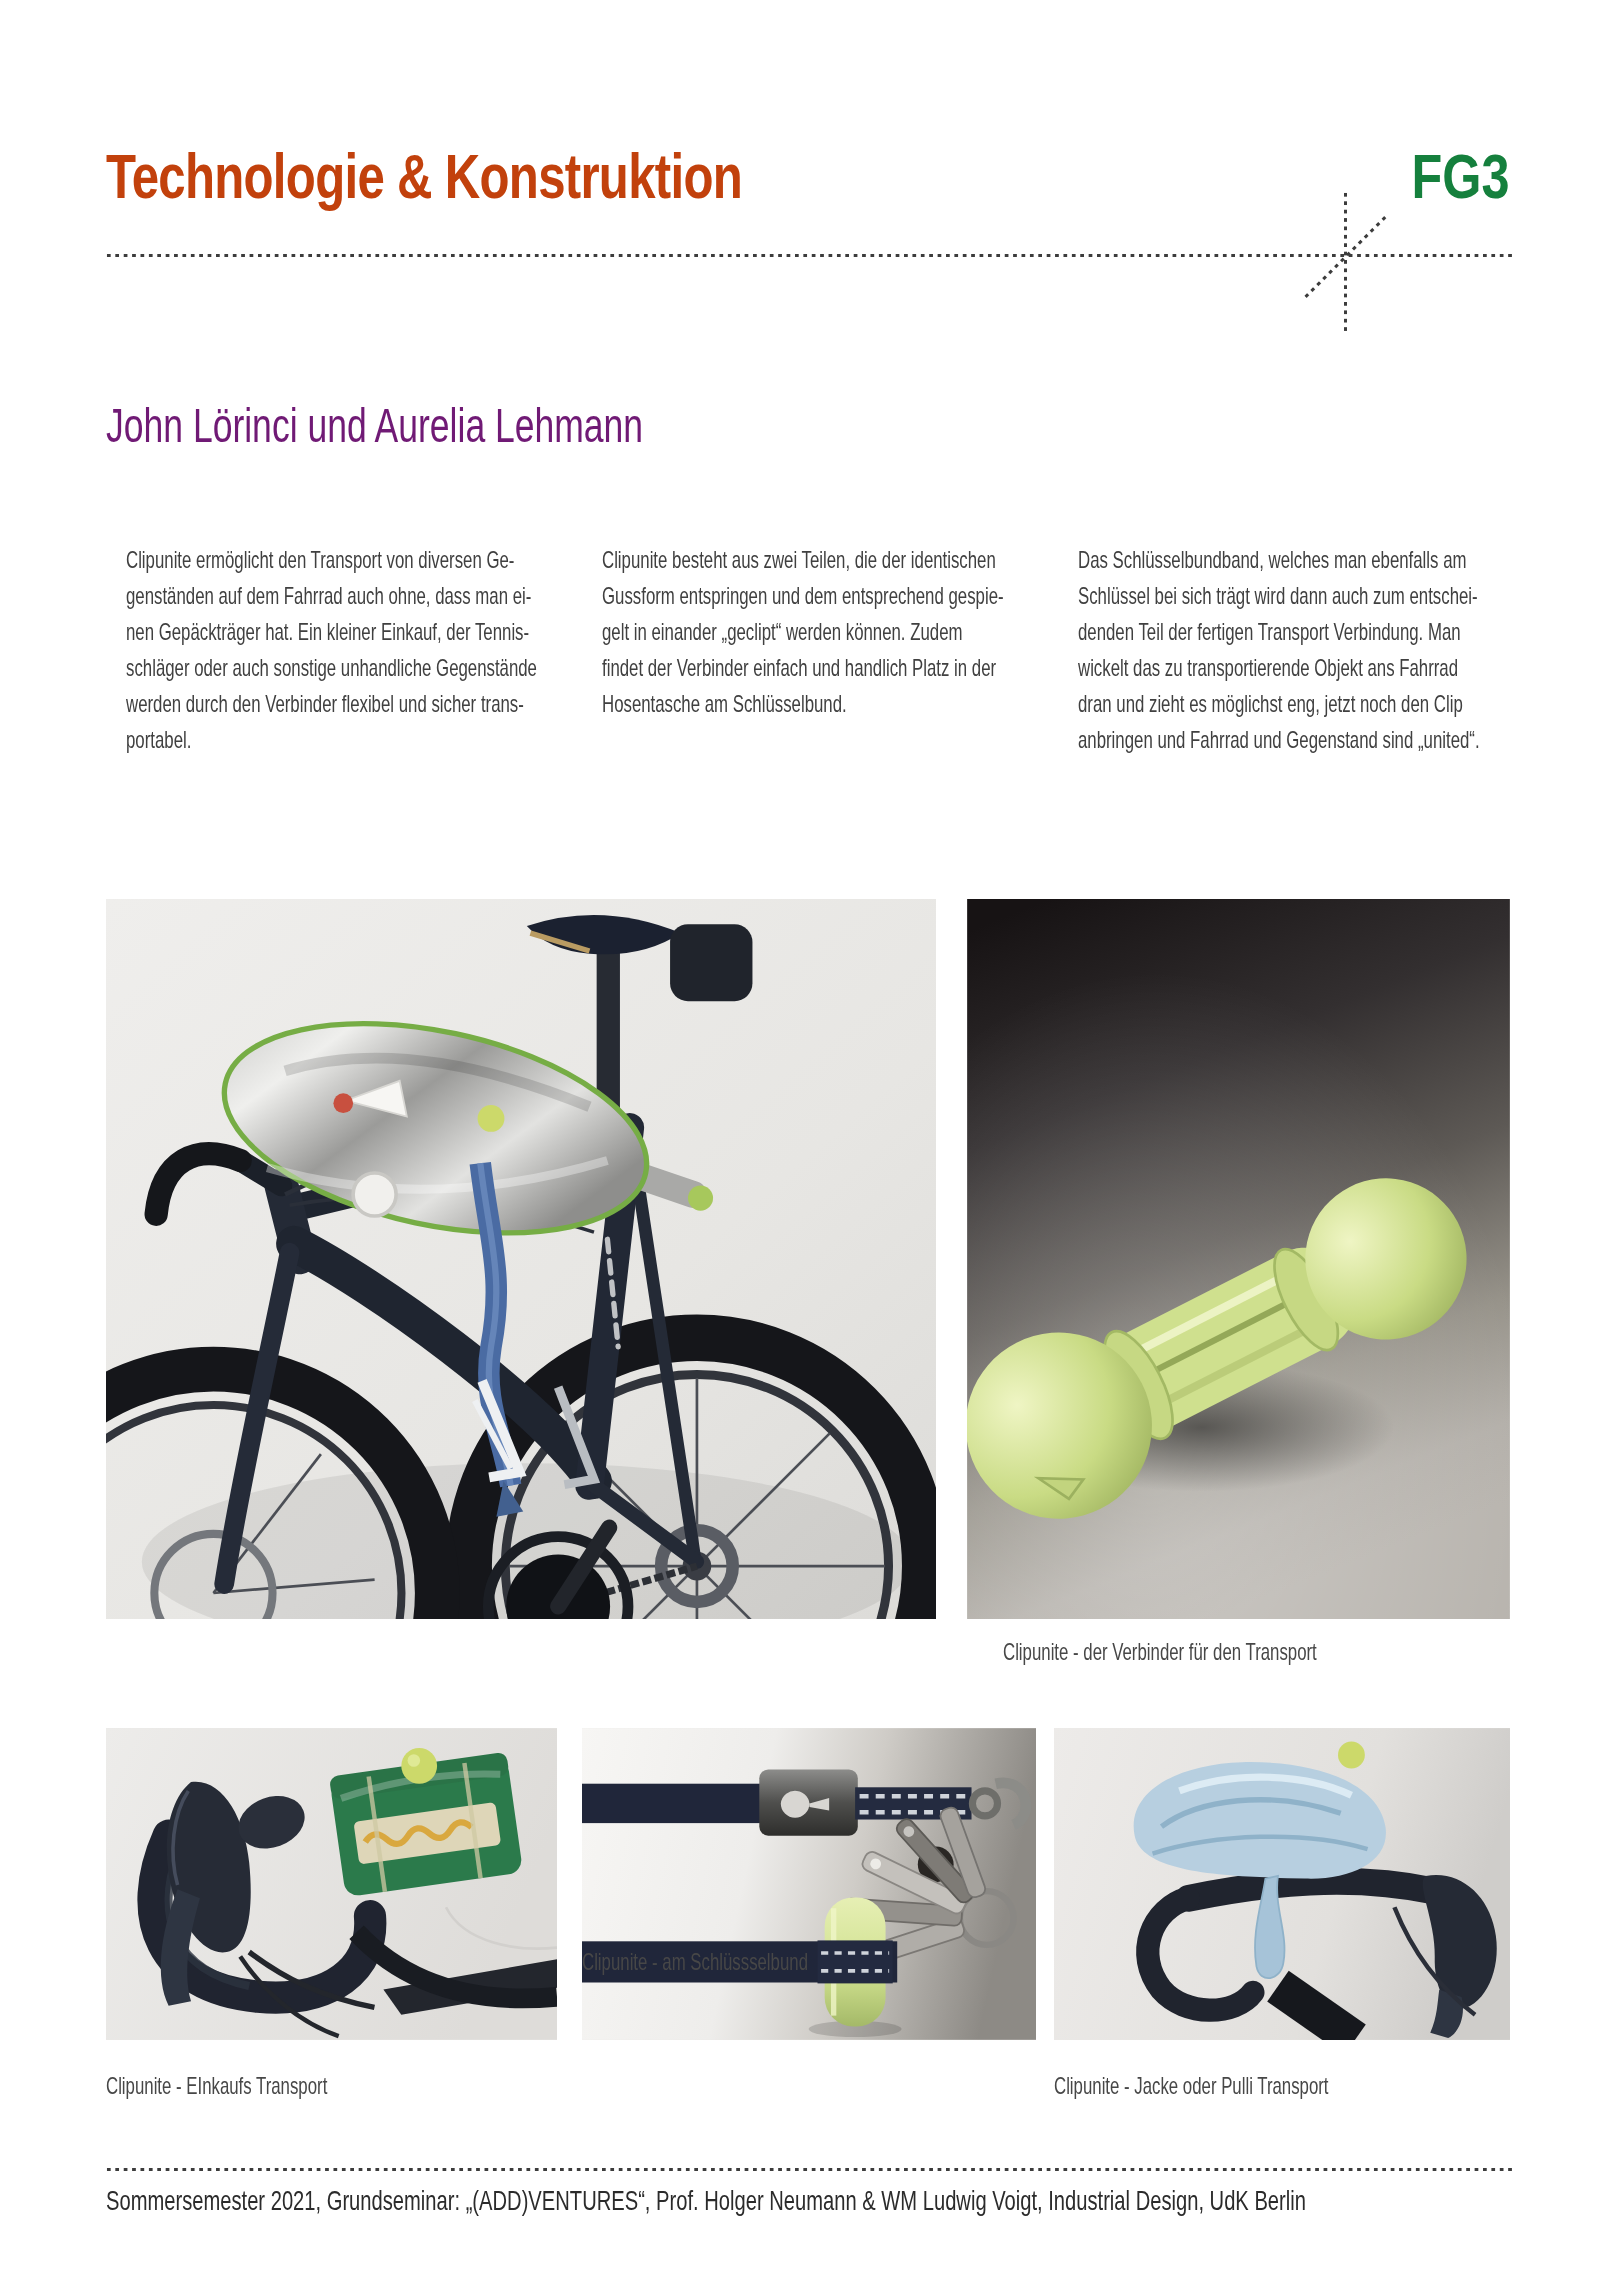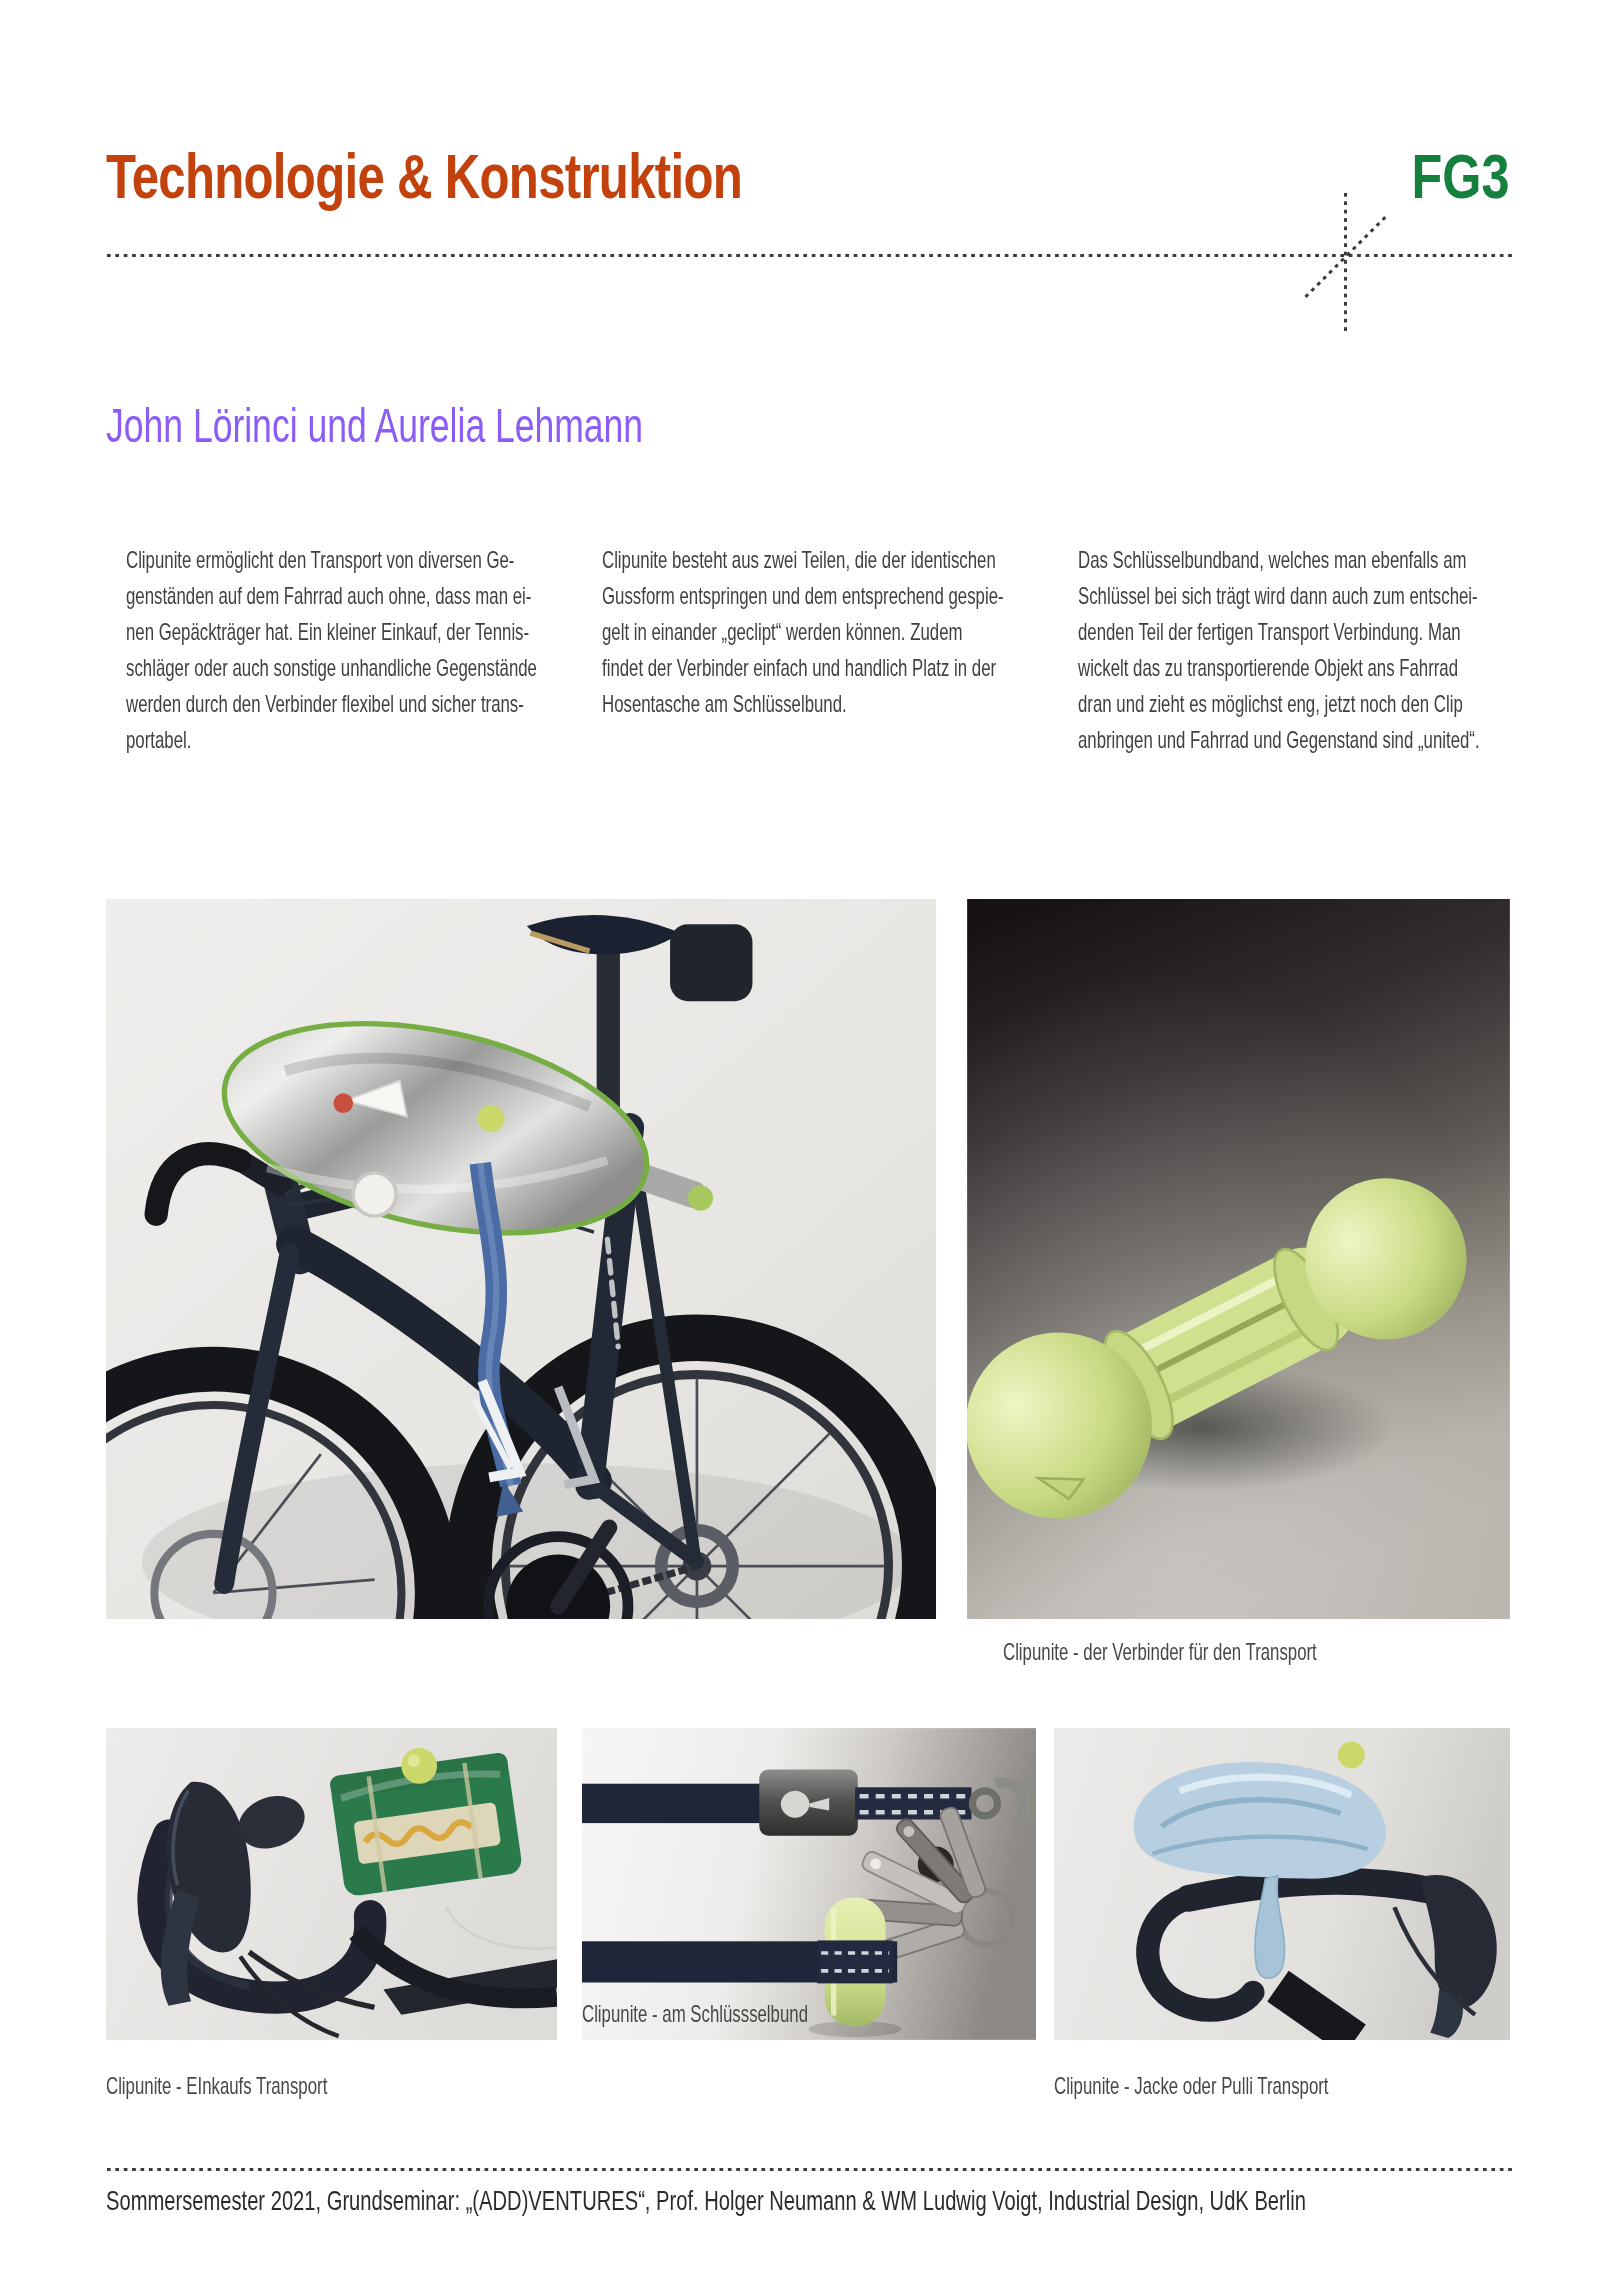--- a/index.html
+++ b/index.html
@@ -14,40 +14,40 @@
   .kicker .cx{transform:scaleX(0.78);letter-spacing:-0.9px;}
   .fgtag{position:absolute;right:109px;top:140px;font-size:63px;font-weight:700;color:#15803d;text-align:right;}
   .fgtag .cx-r{transform:scaleX(0.80);}
 
   .dots-h{position:absolute;height:5.4px;background-image:radial-gradient(circle 2.1px at 2.7px 2.7px,#3c3c3c 95%,rgba(0,0,0,0) 100%);background-size:8.4px 5.4px;background-repeat:repeat-x;}
   .dots-v{position:absolute;width:5.4px;background-image:radial-gradient(circle 2.1px at 2.7px 2.7px,#3c3c3c 95%,rgba(0,0,0,0) 100%);background-size:5.4px 8.4px;background-repeat:repeat-y;}
   .dots-d{position:absolute;height:5.4px;background-image:radial-gradient(circle 2.1px at 2.7px 2.7px,#3c3c3c 95%,rgba(0,0,0,0) 100%);background-size:8.4px 5.4px;background-repeat:repeat-x;transform:rotate(-45deg);}
 
   .title{position:absolute;left:106px;top:270px;font-size:118px;font-weight:700;color:#161616;line-height:1;}
   .title .cx{transform:scaleX(0.72);letter-spacing:-1.8px;}
-  .authors{position:absolute;left:106px;top:398px;font-size:48px;font-weight:400;color:#8b5cf6;line-height:1.15;}
+  .authors{position:absolute;left:106px;top:398px;font-size:48px;font-weight:400;color:#701a75;line-height:1.15;}
   .authors .cx{transform:scaleX(0.74);}
 
   .col{position:absolute;top:542px;width:452px;margin-left:20px;}
   .col-1{left:106px;} .col-2{left:582px;} .col-3{left:1058px;}
   .coltext{display:inline-block;transform:scaleX(0.70);transform-origin:0 0;width:150%;
            white-space:pre-line;font-size:24px;line-height:36px;color:#404040;}
 
   .fig{position:absolute;overflow:hidden;background:#e9e8e6;}
   .fig svg{display:block;}
   .fig-bike{left:106px;top:899px;width:830px;height:720px;}
   .fig-clip{left:967px;top:899px;width:543px;height:720px;}
   .fig-s1{left:106px;top:1728px;width:451px;height:312px;}
   .fig-s2{left:582px;top:1728px;width:454px;height:312px;}
   .fig-s3{left:1054px;top:1728px;width:456px;height:312px;}
 
   .caption{position:absolute;font-size:24px;color:#474747;line-height:30px;}
   .caption .cx{transform:scaleX(0.70);}
   .cap-l1{left:106px;top:1637px;} .cap-l2{left:967px;top:1637px;margin-left:36px;}
-  .cap-s1{left:106px;top:2071px;} .cap-s2{left:582px;top:1999px;} .cap-s3{left:1054px;top:2071px;}
+  .cap-s1{left:106px;top:2071px;} .cap-s2{left:582px;top:1947px;} .cap-s3{left:1054px;top:2071px;}
 
   .footer-text{position:absolute;left:106px;top:2185px;font-size:28px;color:#2b2b2b;}
   .footer-text .cx{transform:scaleX(0.72);}
 </style>
 </head>
 <body>
 
 <div class="page">
 
   <div class="kicker"><span class="cx">Technologie &amp; Konstruktion</span></div>

